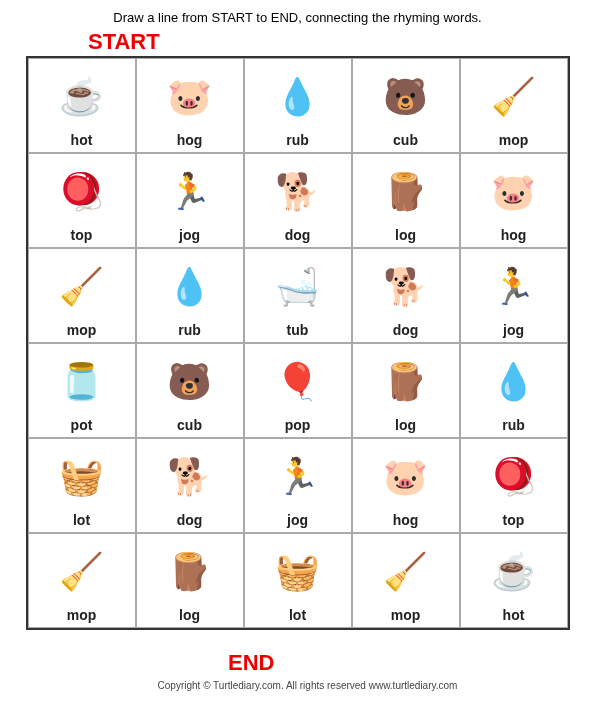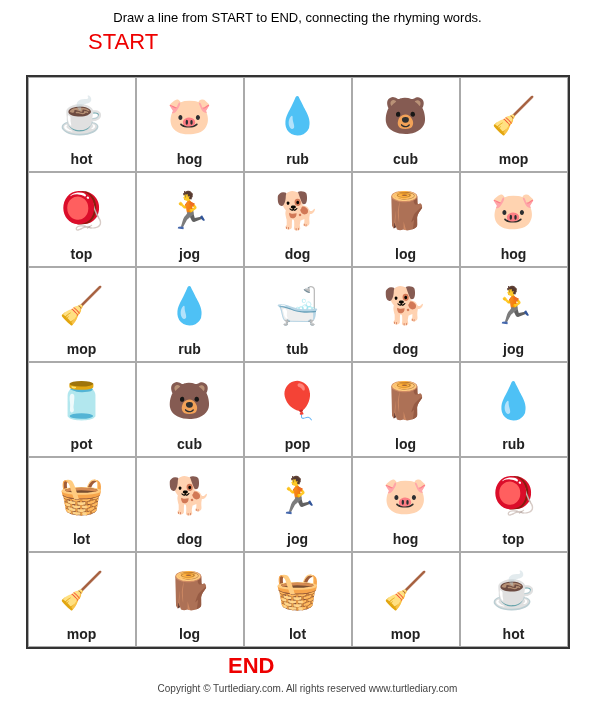--- a/index.html
+++ b/index.html
@@ -19,23 +19,23 @@
       padding: 10px 8px 6px 8px;
     }
     .instruction {
       font-size: 13px;
       text-align: center;
       margin-bottom: 4px;
       color: #000;
     }
     .start-label {
       font-size: 22px;
-      font-weight: normal;
+      font-weight: bold;
       color: #e00;
-      margin-bottom: 20px;
+      margin-bottom: 1px;
       align-self: flex-start;
       margin-left: 80px;
     }
     .grid-wrapper {
       border: 2px solid #333;
       display: inline-block;
     }
     .grid {
       display: grid;
       grid-template-columns: repeat(5, 108px);
@@ -61,21 +61,21 @@
       font-size: 14px;
       font-weight: bold;
       color: #222;
       margin-top: 2px;
       text-align: left;
     }
     .end-label {
       font-size: 22px;
       font-weight: bold;
       color: #e00;
-      margin-top: 4px;
+      margin-top: 20px;
       align-self: flex-start;
       margin-left: 220px;
     }
     .footer {
       font-size: 10px;
       color: #444;
       margin-top: 4px;
       text-align: center;
       padding-left: 20px;
     }

